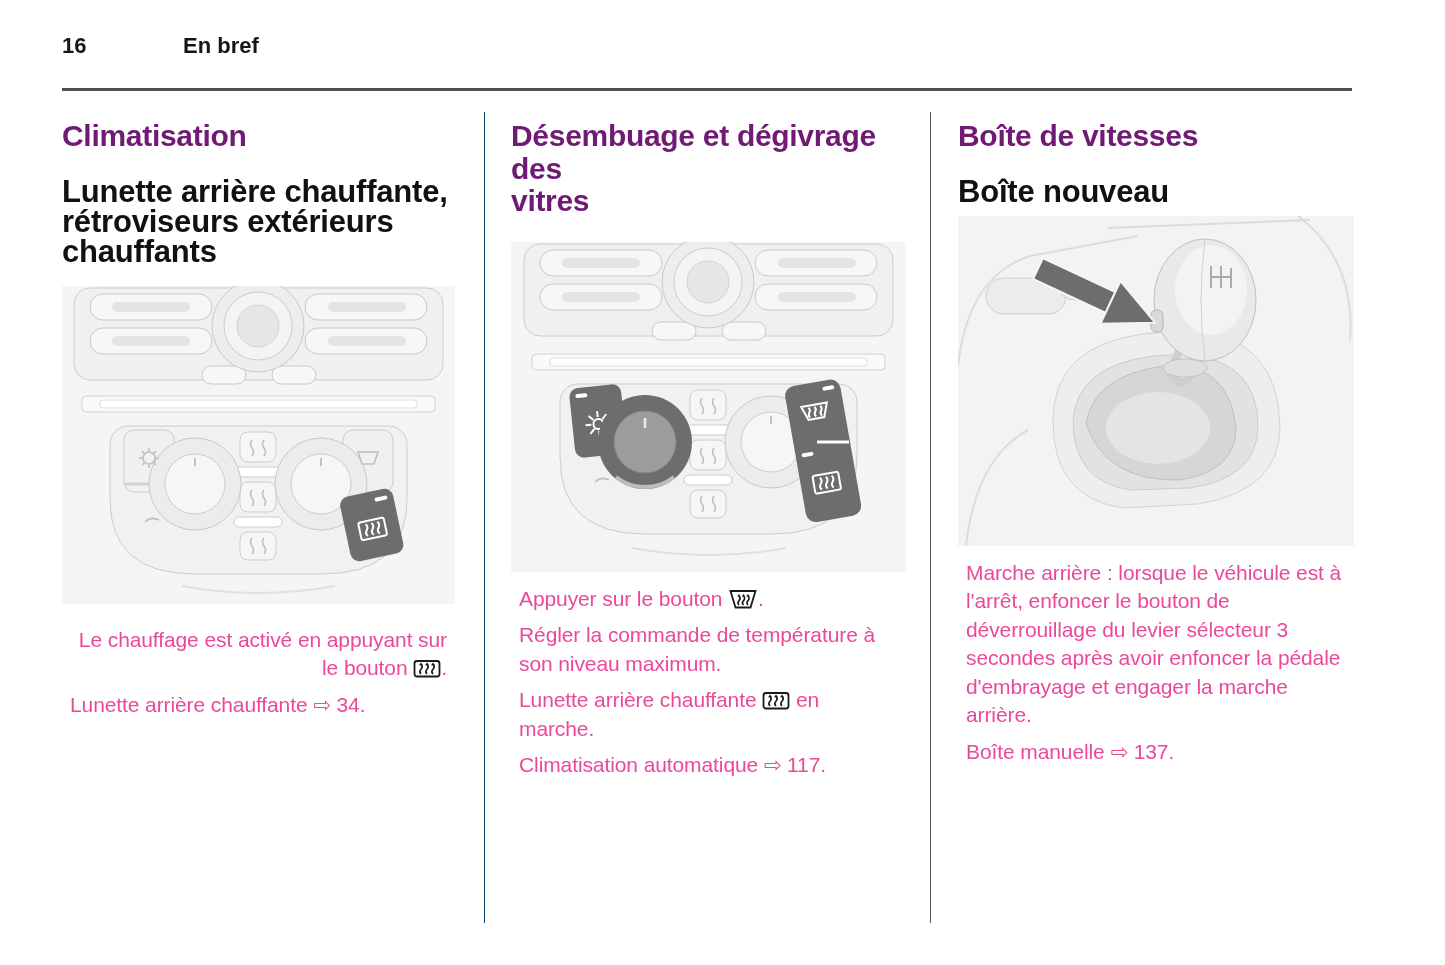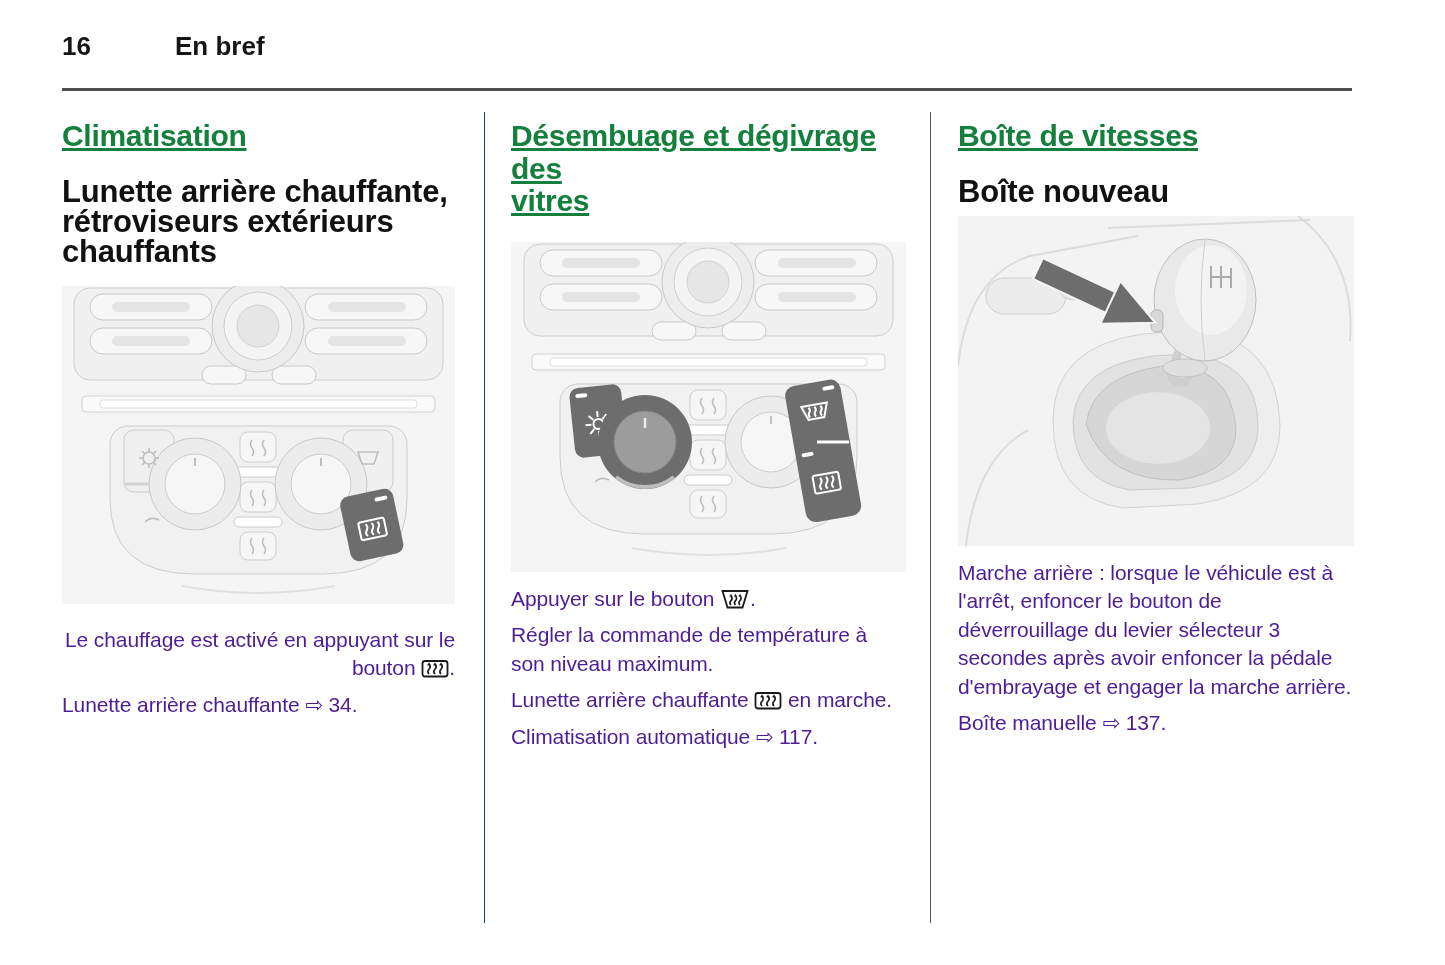--- a/index.html
+++ b/index.html
@@ -3,40 +3,40 @@
 <meta charset="utf-8">
 <style>
   html,body{margin:0;padding:0;background:#ffffff;}
   body{
     width:1445px;height:965px;overflow:hidden;position:relative;
     font-family:"Liberation Sans","DejaVu Sans",sans-serif;
     color:#1d1d1d;
     -webkit-font-smoothing:antialiased;
   }
   .page{padding:31px 93px 0 62px;}
-  .page-header{display:flex;align-items:baseline;font-size:26px;font-weight:bold;line-height:30px;color:#161616;}
+  .page-header{display:flex;align-items:baseline;font-size:22px;font-weight:bold;line-height:30px;color:#161616;gap:8px;}
   .page-header .num{width:113px;}
   .rule{height:3px;background:#4f4f4f;border:none;margin:27px 0 0 0;}
   .columns{
     display:grid;grid-template-columns:422px 447px 421px;
     margin-top:21px;height:811px;
   }
   .col{min-width:0;}
   .col-1{padding-right:29px;}
   .col-2{border-left:1px solid #0c4a6e;border-right:1px solid #565656;padding:0 26px;}
   .col-3{padding-left:27px;}
-  h2.h2{font-size:30px;line-height:32.5px;font-weight:bold;margin:8px 0 24px 0;color:#15803d;
-    letter-spacing:-0.3px;white-space:pre-line;text-decoration:underline;}
+  h2.h2{font-size:30px;line-height:32.5px;font-weight:bold;margin:8px 0 24px 0;color:#701a75;
+    letter-spacing:-0.3px;white-space:pre-line;}
   h3.h3{font-size:31px;line-height:30px;font-weight:bold;margin:0;color:#111;
     letter-spacing:-0.2px;white-space:pre-line;}
   .figure{display:block;background:#f5f5f5;}
   .fig-1{margin-top:19px;}
   .fig-2{margin-top:6px;}
   .fig-3{margin-top:9px;}
-  p.body{font-size:21px;line-height:28.5px;margin:0;letter-spacing:-0.1px;color:#4c1d95;}
+  p.body{font-size:21px;line-height:28.5px;margin:8px;letter-spacing:-0.1px;color:#ec4899;}
   .col-1 p.first{margin-top:22px;text-align:right;}
   .col-2 p.first{margin-top:13px;}
   .col-3 p.first{margin-top:13px;}
   p.body + p.body{margin-top:8px;}
   .inline-icon{display:inline-block;vertical-align:-3px;}
   .inline-icon svg{display:block;}
 </style>
 </head>
 <body>
 

